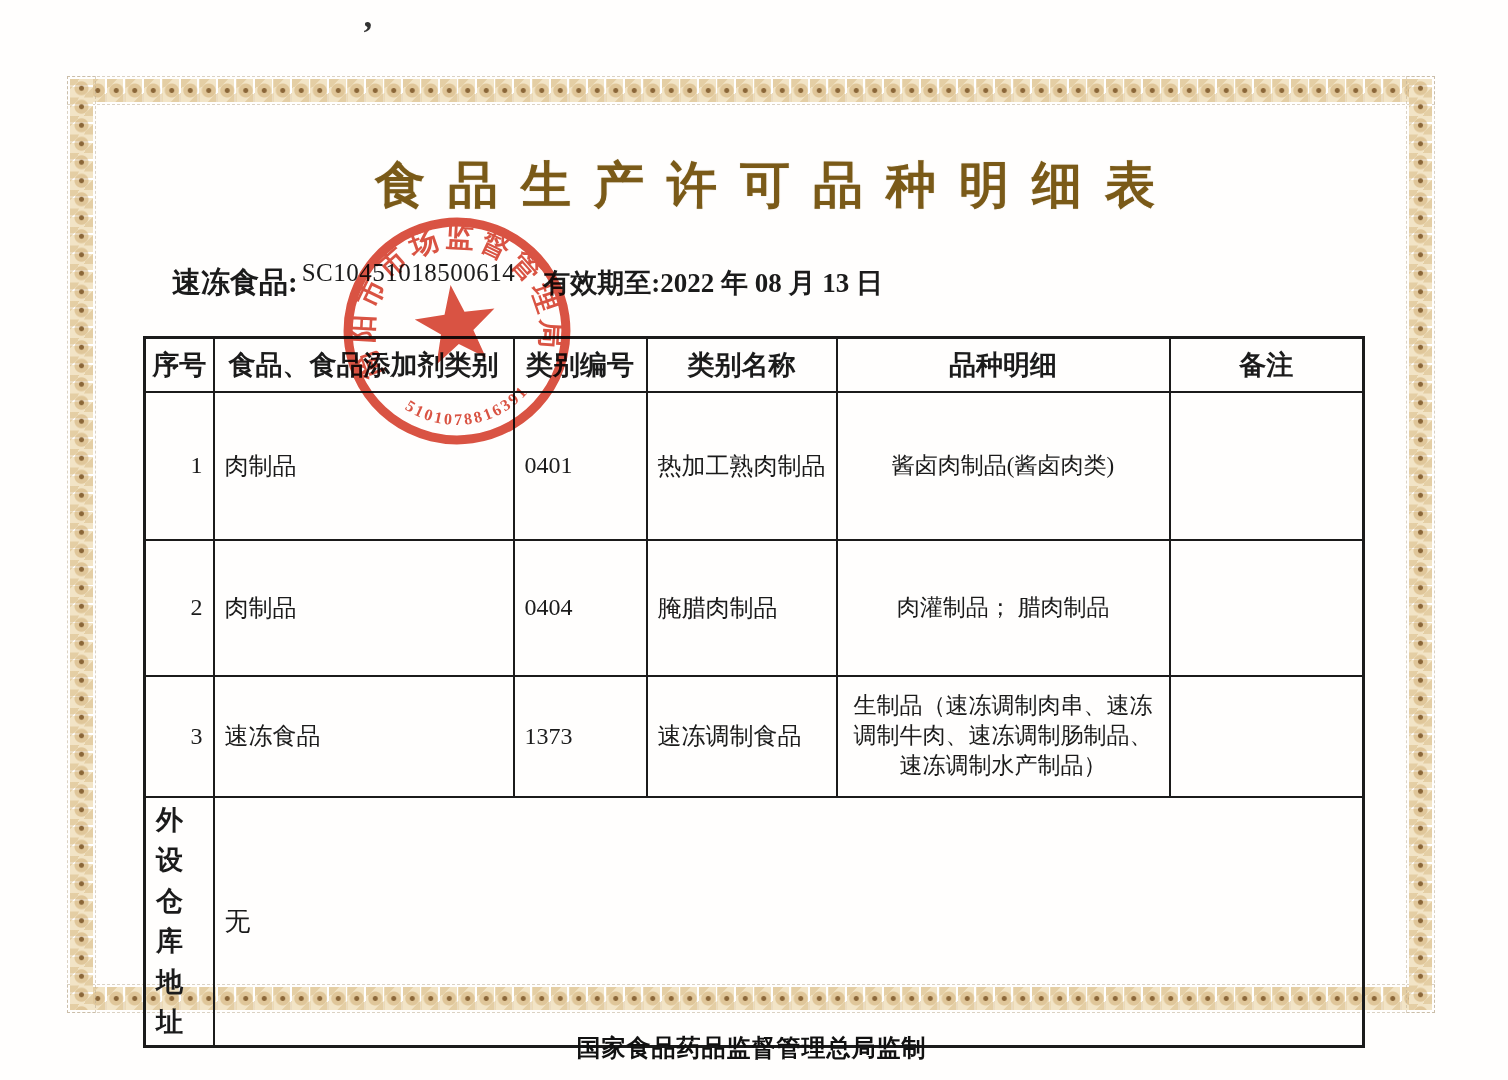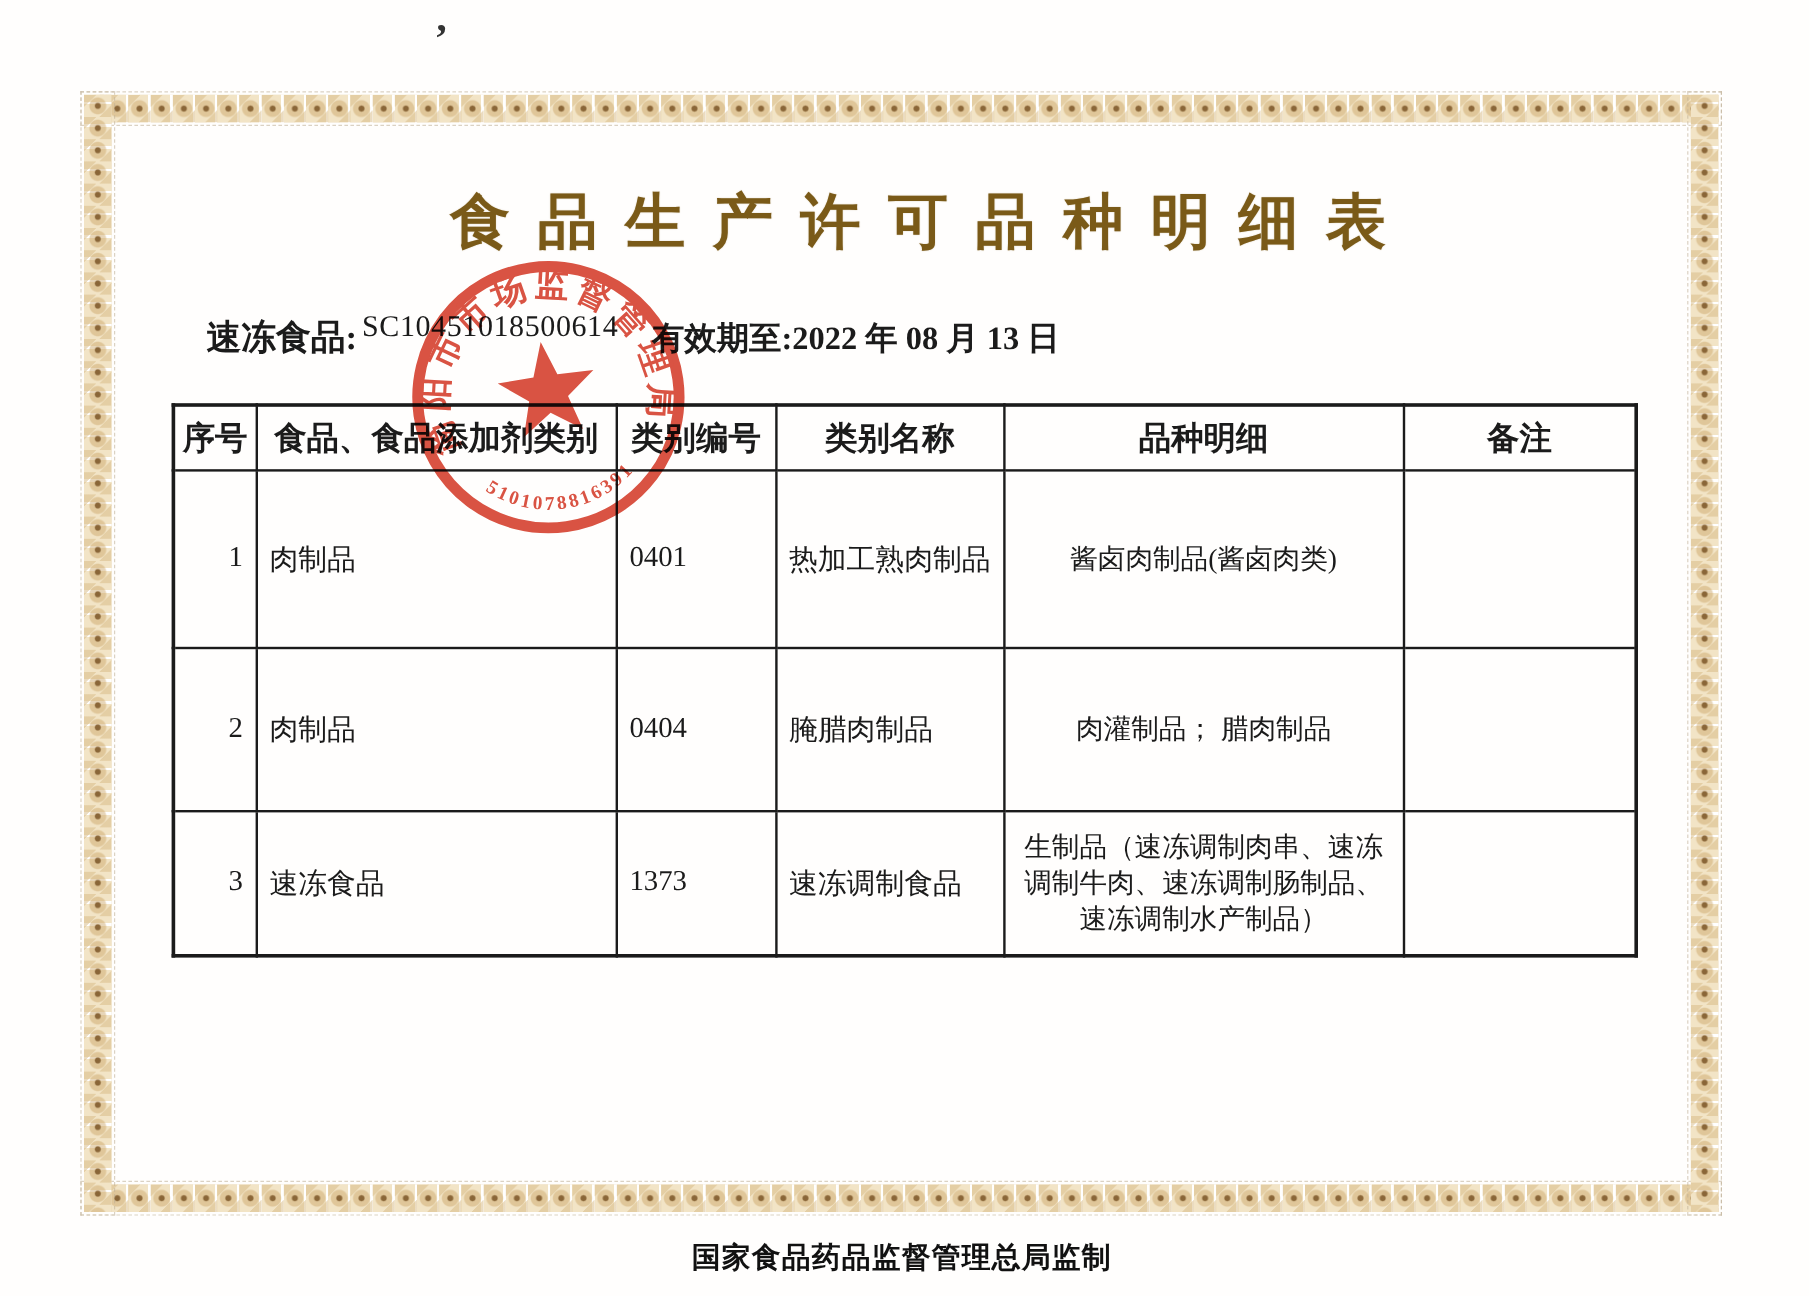--- a/index.html
+++ b/index.html
@@ -171,20 +171,24 @@
         <td class="remark"></td>
       </tr>
       <tr class="r3">
         <td class="seq">3</td>
         <td class="cat">速冻食品</td>
         <td class="code">1373</td>
         <td class="name">速冻调制食品</td>
         <td class="detail">生制品（速冻调制肉串、速冻调制牛肉、速冻调制肠制品、速冻调制水产制品）</td>
         <td class="remark"></td>
       </tr>
+      <tr class="rw">
+        <td class="wlabel">外设仓库地址</td>
+        <td class="wvalue" colspan="5">无</td>
+      </tr>
     </tbody>
   </table>
 
   <svg class="seal" width="242" height="242" viewBox="0 0 240 240" xmlns="http://www.w3.org/2000/svg" xmlns:xlink="http://www.w3.org/1999/xlink">
     <defs>
       <path id="sealTopArc" d="M 47.3,162 A 84,84 0 1 1 192.7,162" fill="none"></path>
       <path id="sealBottomArc" d="M 54.2,185.8 A 93,93 0 0 0 185.8,185.8" fill="none"></path>
     </defs>
     <circle cx="120" cy="120" r="108" fill="none" stroke="#d5402e" stroke-width="9"></circle>
     <polygon fill="#d5402e" points="120,74 130,102.2 159.9,103 136.2,121.3 144.7,150 120,133 95.3,150 103.8,121.3 80.1,103 110,102.2"></polygon>

